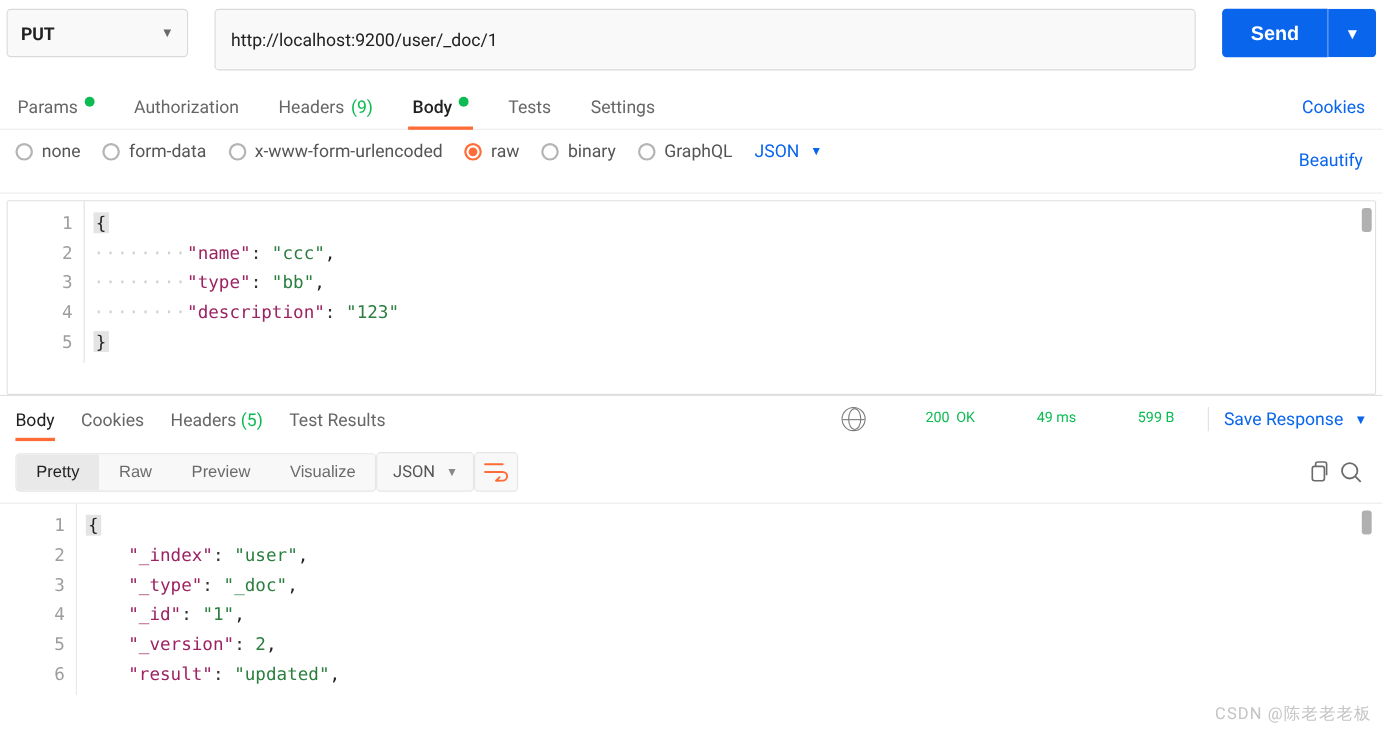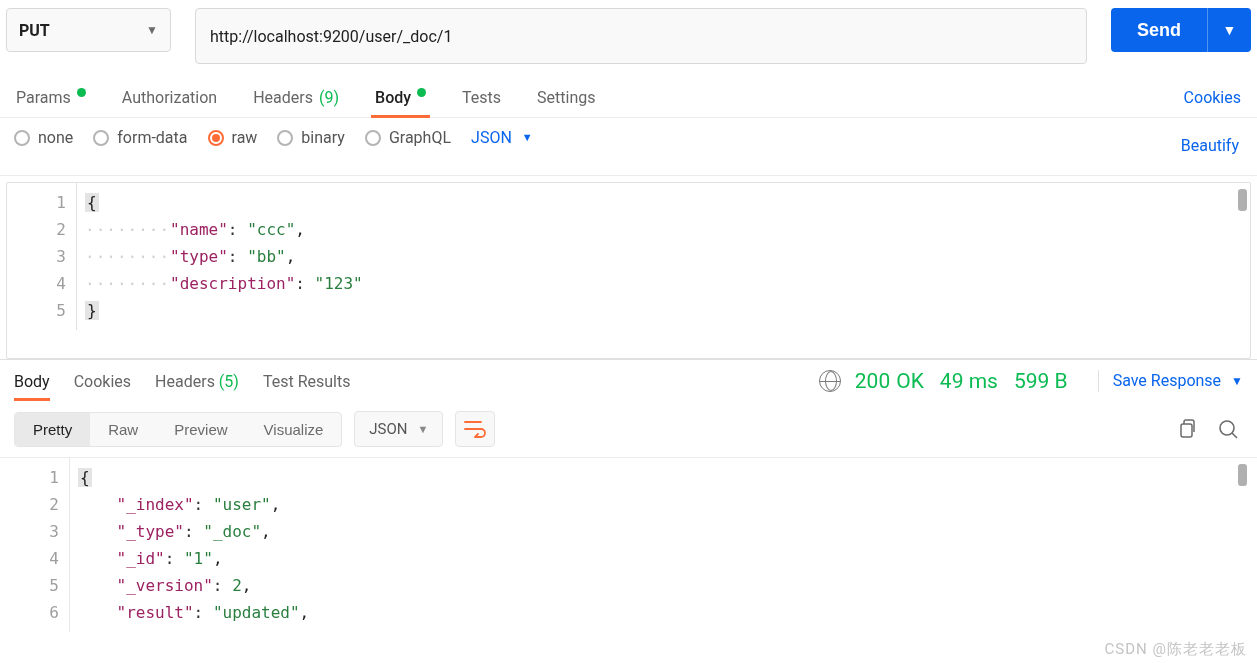--- a/index.html
+++ b/index.html
@@ -107,28 +107,28 @@
     position:relative; margin-right:14px;
   }
   .globe::before {
     content:""; position:absolute; left:50%; top:0; bottom:0; width:10px; margin-left:-5px;
     border:1.5px solid #7a7a7a; border-radius:50%;
   }
   .globe::after {
     content:""; position:absolute; top:50%; left:0; right:0; height:0;
     border-top:1.5px solid #7a7a7a;
   }
-  .status-chunk { margin-right:16px; font-size:21px; color:#666; display:flex; gap:6px; }
+  .status-chunk { margin-right:16px; font-size:13px; color:#666; display:flex; gap:6px;margin-left:40px; }
   .status-chunk .g { color:#0cbb52; }
   .save-resp { color:#0a65ed; font-size:16px; display:flex; align-items:center; gap:10px; cursor:pointer; }
   .vbar { width:1px; height:22px; background:#e0e0e0; margin:0 14px; }
 
   
   .resp-toolbar {
-    display:flex; align-items:center; padding:10px 14px; gap:12px;
+    display:flex; align-items:center; padding:10px 14px; 
     border-bottom:1px solid #ececec;
   }
   .seg {
     display:flex; border:1px solid #e5e5e5; border-radius:4px; overflow:hidden;
     background:#f8f8f8;
   }
   .seg button {
     border:none; background:transparent; padding:8px 18px; font-size:15px; color:#6b6b6b; cursor:pointer;
   }
   .seg button.active { background:#e9e9e9; color:#212121; font-weight:500; }
@@ -202,20 +202,24 @@
   </div>
 
 <div class="bodytype-row" id="body-types">
     <div class="radio">
       <span class="c"></span>
       <span>none</span>
     </div>
     <div class="radio">
       <span class="c"></span>
       <span>form-data</span>
+    </div>
+    <div class="radio">
+      <span class="c"></span>
+      <span>x-www-form-urlencoded</span>
     </div>
     <div class="radio selected">
       <span class="c"></span>
       <span>raw</span>
     </div>
     <div class="radio">
       <span class="c"></span>
       <span>binary</span>
     </div>
     <div class="radio">

